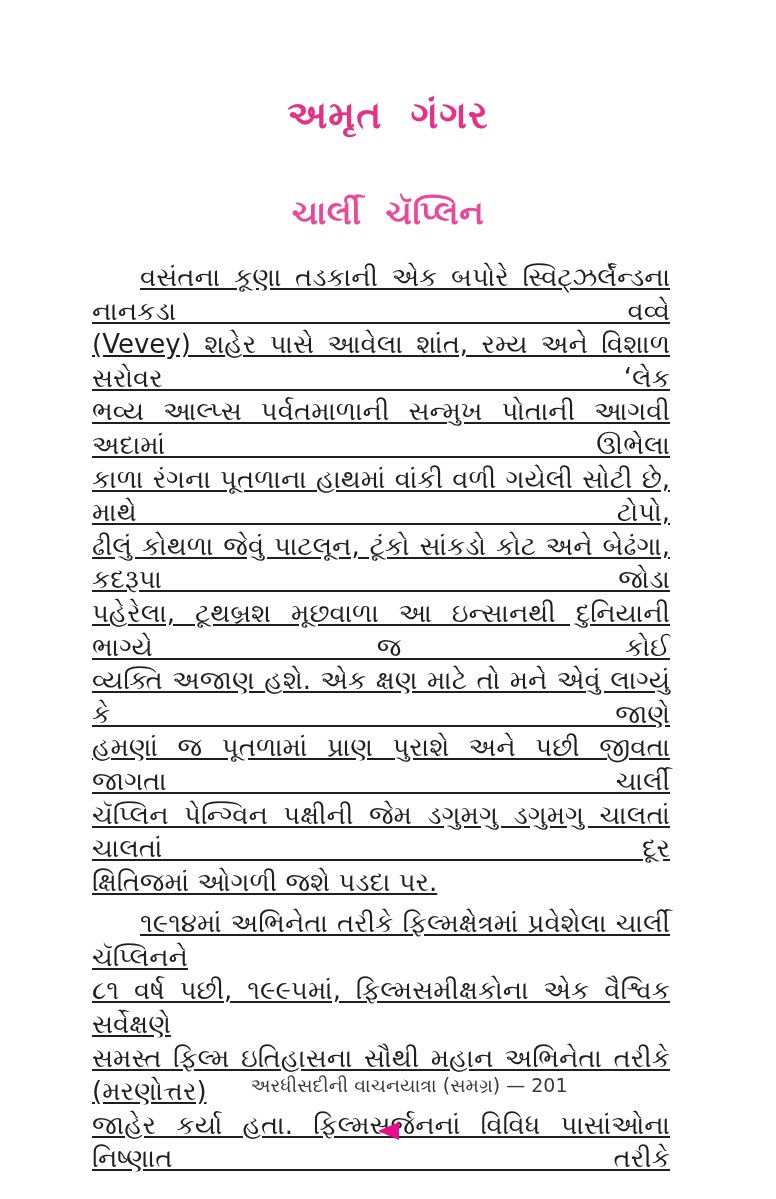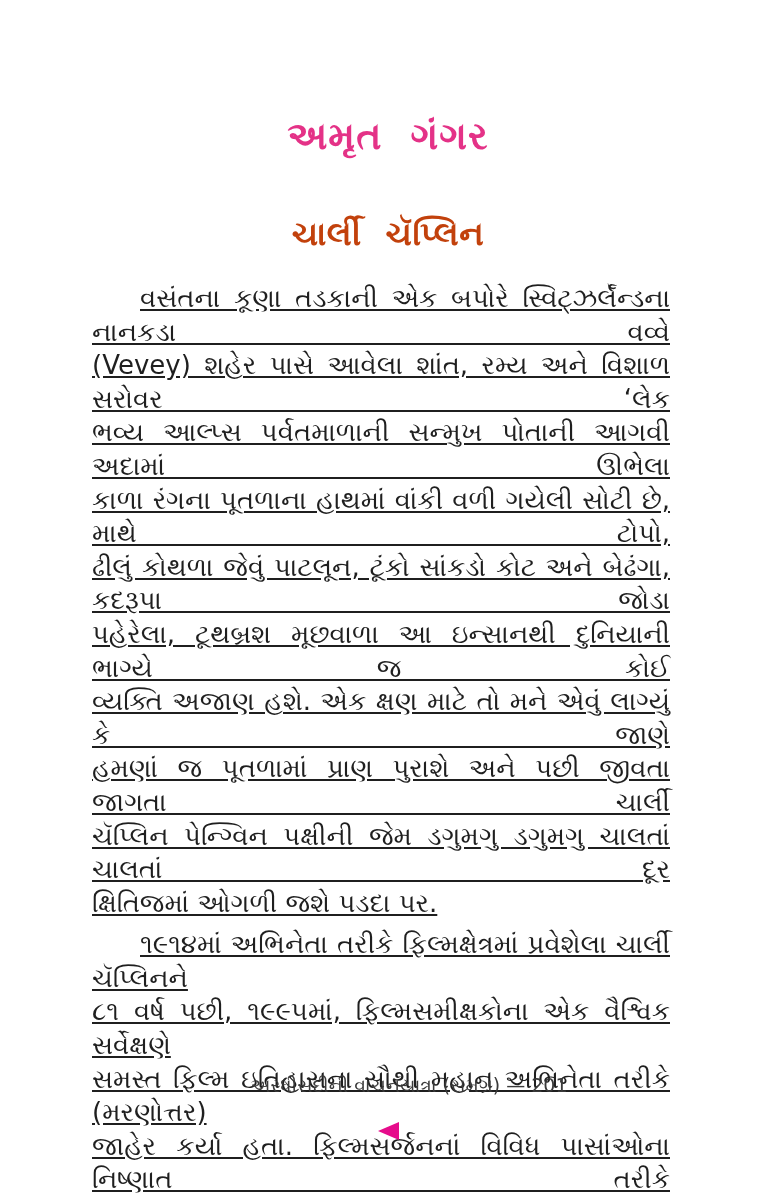--- a/index.html
+++ b/index.html
@@ -7,37 +7,37 @@
     position: relative;
     width: 776px;
     height: 1199px;
     background: #ffffff;
     font-family: "DejaVu Sans", sans-serif;
     color: #1f1f1f;
     overflow: hidden;
     box-sizing: border-box;
   }
   .author-title {
-    margin: 0;
-    padding-top: 112px;
+    margin: 15px;
+    padding-top: 76px;
     text-align: center;
     font-size: 38px;
     line-height: 48px;
     font-weight: bold;
     color: #e43287;
     letter-spacing: 1px;
     word-spacing: 14px;
   }
   .article-title {
     margin: 52px 0 0 0;
     text-align: center;
     font-size: 33px;
     line-height: 44px;
     font-weight: bold;
-    color: #c2410c;
+    color: #ec4899;
     letter-spacing: 0.5px;
     word-spacing: 12px;
   }
   .body-text {
     margin: 26px 0 0 92px;
     width: 578px;
     font-size: 26px;
     line-height: 33.6px;
     color: #1f1f1f;
   }

